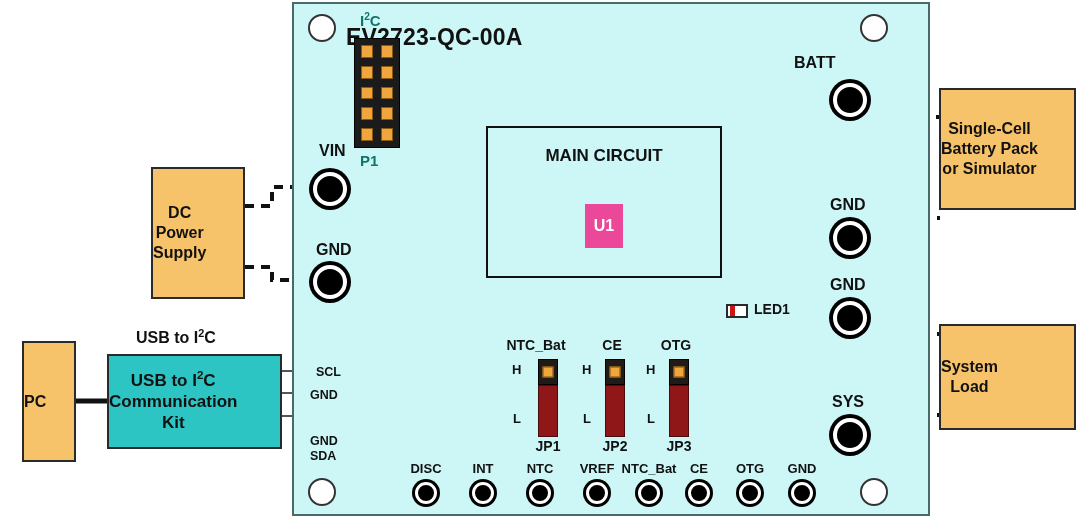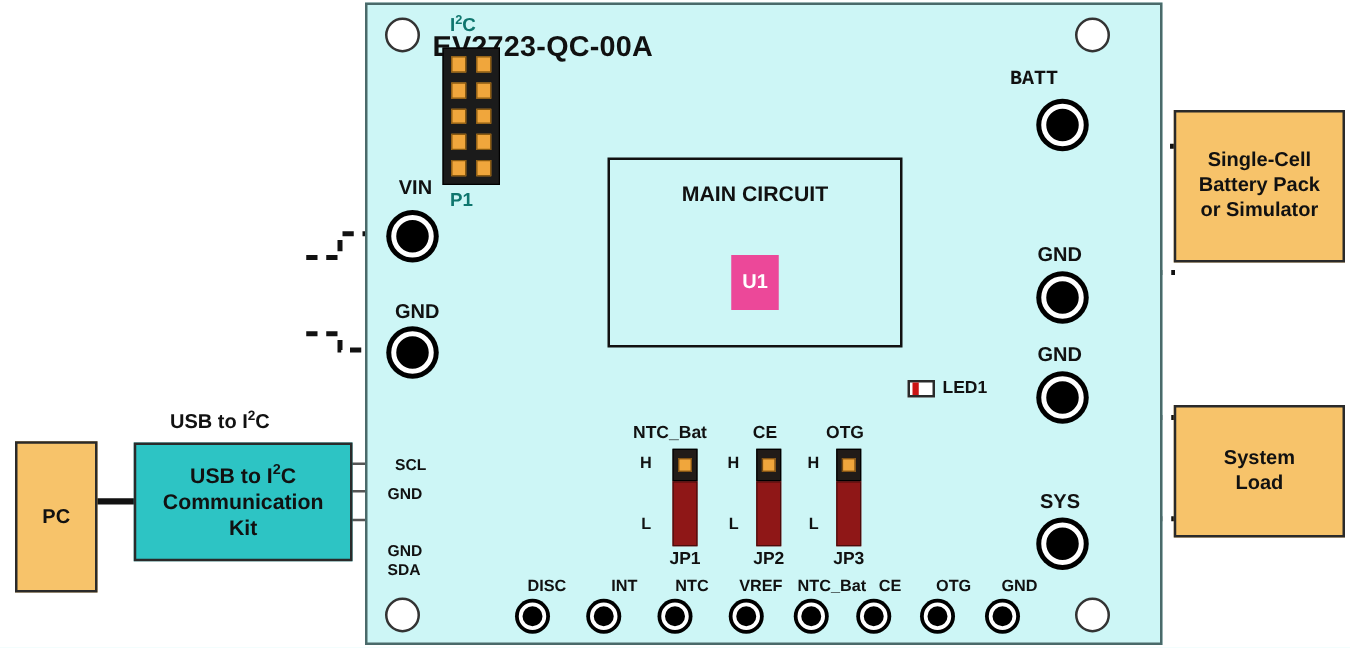--- a/index.html
+++ b/index.html
@@ -88,21 +88,21 @@
     border-radius: 50%;
     background: #000;
     border: 3px solid #ffffff;
     box-shadow: 0 0 0 3px #000;
     box-sizing: border-box;
   }
   .tp-label {
     position: absolute;
     font-size: 13px; font-weight: bold; color: #111;
     white-space: nowrap;
-    text-align: right;
+    text-align: center;
   }
 
   
   .hdr {
     position: absolute;
     left: 60px; top: 34px;
     width: 46px; height: 110px;
     background: #1b1b1b;
     border: 1px solid #000;
     box-sizing: border-box;
@@ -184,21 +184,21 @@
     position: absolute;
     font-size: 14px; font-weight: bold; color: #111;
   }
 
   
   .ext-box {
     position: absolute;
     background: #f7c36a;
     border: 2px solid #2a2a2a;
     box-sizing: border-box;
-    display: flex; align-items: center; justify-content: center;
+    display: flex; align-items: center; justify-content: flex-start;
     text-align: center;
     font-size: 16px; font-weight: bold; color: #111;
     line-height: 1.25;
   }
   .ext-box.kit {
     background: #2dc4c4;
     font-size: 17px;
   }
   .ext-caption {
     position: absolute;
@@ -255,21 +255,21 @@
 
     <div class="led" style="left:432px; top:300px;"></div>
     <div class="led-label" style="left:460px; top:297px;">LED1</div>
 
     <div class="conn-label" style="left:25px; top:138px;">VIN</div>
     <div class="conn" style="left:19px; top:168px;"></div>
 
     <div class="conn-label" style="left:22px; top:237px;">GND</div>
     <div class="conn" style="left:19px; top:261px;"></div>
 
-    <div class="conn-label" style="left:514px; top:50px;font-family:Liberation Mono, monospace;">BATT</div>
+    <div class="conn-label" style="left:500px; top:50px;">BATT</div>
     <div class="conn" style="left:539px; top:79px;"></div>
 
     <div class="conn-label" style="left:536px; top:192px;">GND</div>
     <div class="conn" style="left:539px; top:217px;"></div>
 
     <div class="conn-label" style="left:536px; top:272px;">GND</div>
     <div class="conn" style="left:539px; top:297px;"></div>
 
     <div class="conn-label" style="left:538px; top:389px;">SYS</div>
     <div class="conn" style="left:539px; top:414px;"></div>
@@ -350,22 +350,29 @@
     <div class="tp" style="left:394px; top:478px;"></div>
 
     <div class="tp-label" style="left:429px; top:457px; width:54px;">OTG</div>
     <div class="tp" style="left:445px; top:478px;"></div>
 
     <div class="tp-label" style="left:480px; top:457px; width:56px;">GND</div>
     <div class="tp" style="left:497px; top:478px;"></div>
 
   </div>
 
-
-  <div class="ext-box" style="left:12px; top:341px; width:66px; height:121px;margin-top:12px;">
+  <div class="ext-box" style="left:151px; top:167px; width:94px; height:132px;">
+    <div>
+      <span>DC</span><br>
+      <span>Power</span><br>
+      <span>Supply</span>
+    </div>
+  </div>
+
+  <div class="ext-box" style="left:22px; top:341px; width:54px; height:121px;">
     <span>PC</span>
   </div>
 
   <div class="ext-caption" style="left:136px; top:329px;">
     <span>USB to I</span><sup>2</sup><span>C</span>
   </div>
 
   <div class="ext-box kit" style="left:107px; top:354px; width:175px; height:95px;">
     <div>
       <span>USB to I</span><sup>2</sup><span>C</span><br>

